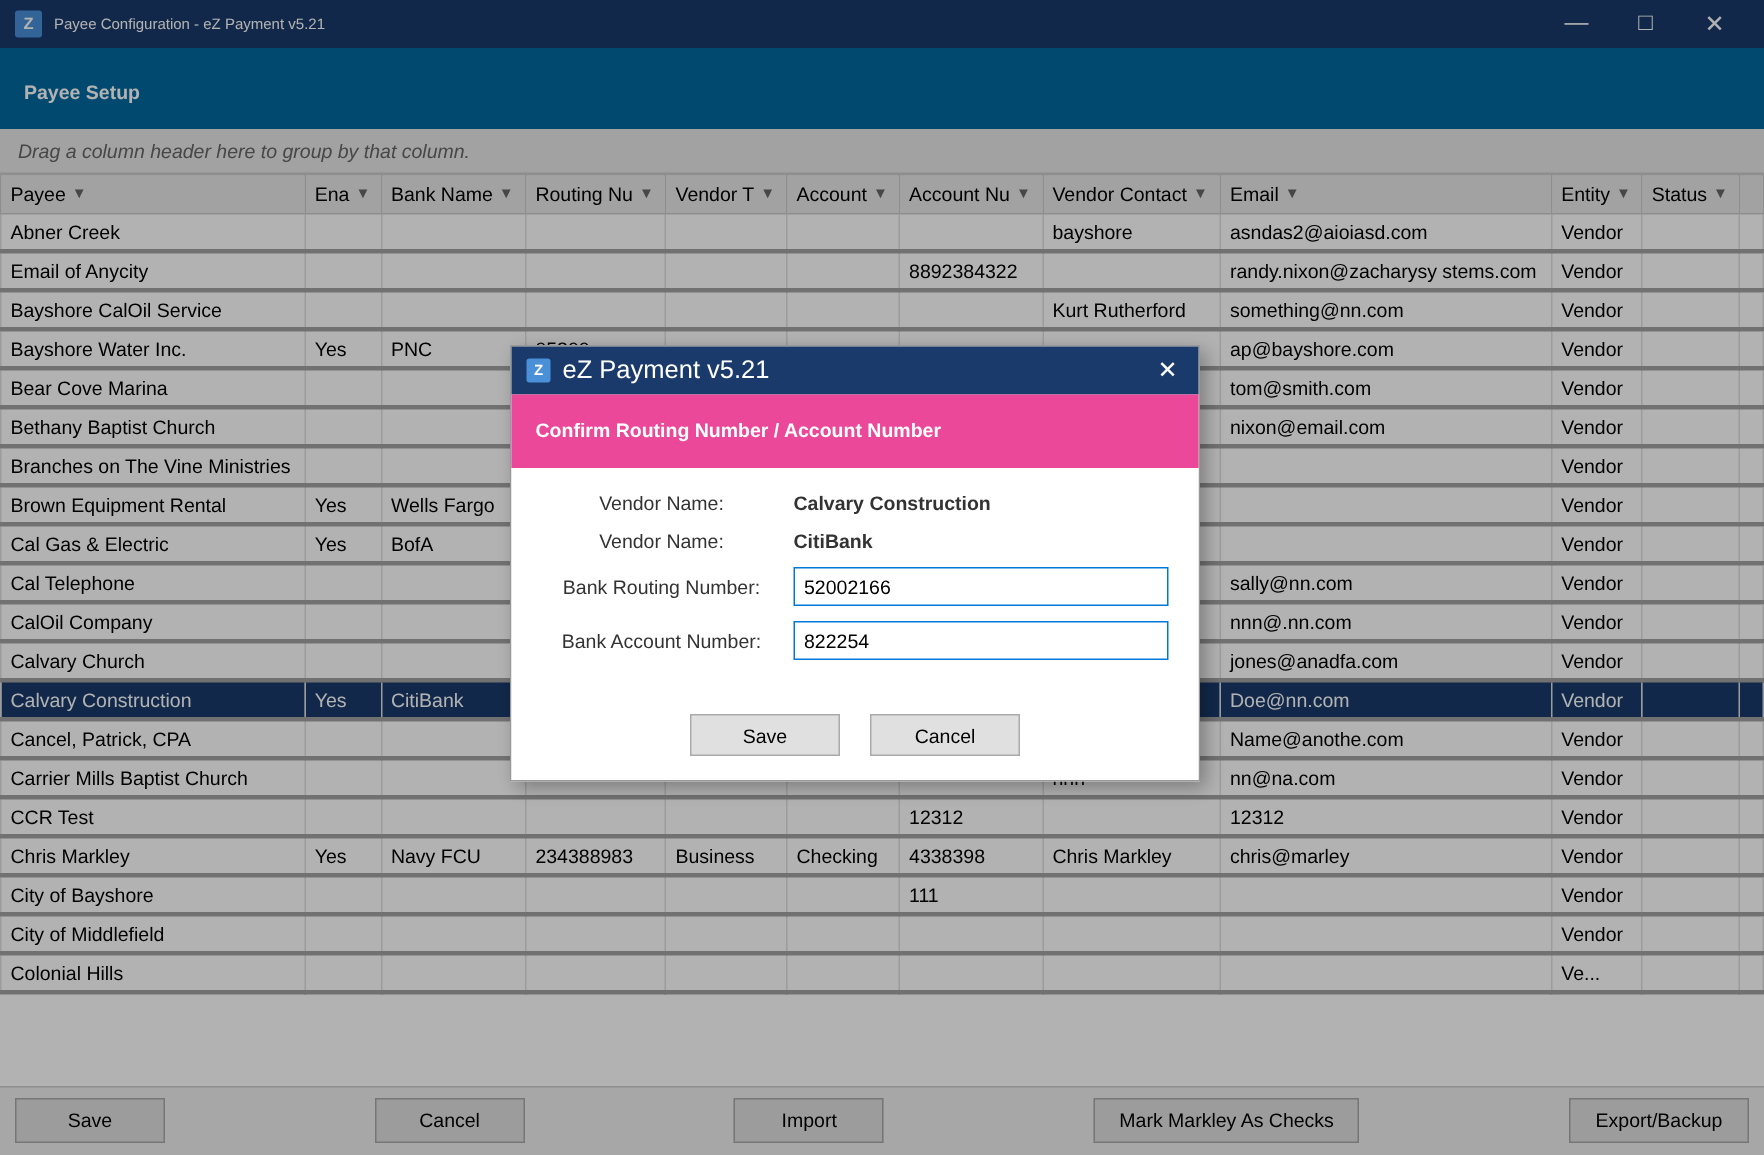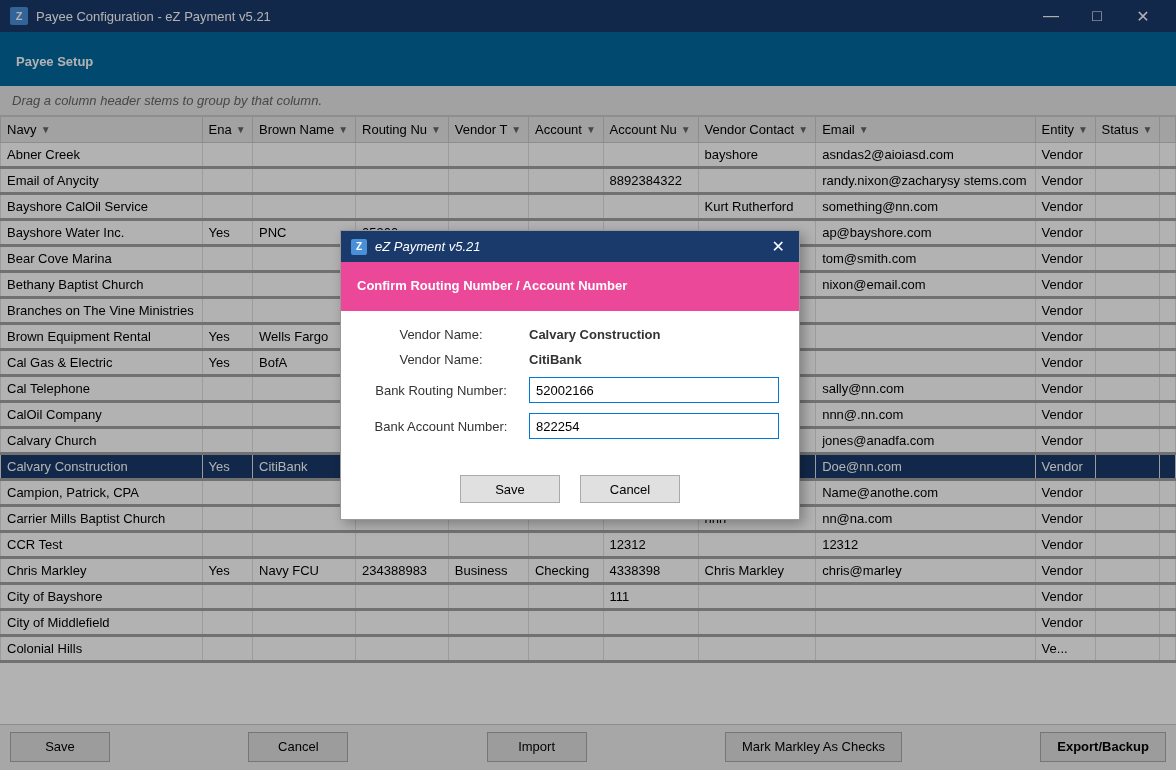--- a/index.html
+++ b/index.html
@@ -10,21 +10,21 @@
       background: #1a3a6b;
       color: white;
       height: 32px;
       display: flex;
       align-items: center;
       padding: 0 10px;
       justify-content: space-between;
     }
     .title-bar-left { display: flex; align-items: center; gap: 8px; }
     .title-bar-icon { width: 18px; height: 18px; background: #4a90d9; border-radius: 2px; display: flex; align-items: center; justify-content: center; color: white; font-weight: bold; font-size: 11px; }
-    .title-bar-title { font-size: 13px; color: white; }
+    .title-bar-title { font-size: 10px; color: white; }
     .title-bar-controls { display: flex; gap: 0; }
     .title-bar-btn { width: 46px; height: 32px; background: transparent; border: none; color: white; cursor: pointer; display: flex; align-items: center; justify-content: center; font-size: 16px; }
 
     
     .app-header {
       background: #0369a1;
       color: white;
       padding: 14px 16px;
       font-size: 22px;
       font-weight: bold;
@@ -109,21 +109,21 @@
     .toolbar-btn {
       height: 30px;
       min-width: 100px;
       background: #e0e0e0;
       border: 1px solid #aaa;
       cursor: pointer;
       padding: 0 16px;
       font-size: 13px;
     }
     .toolbar-btn.wide { min-width: 160px; }
-    .toolbar-btn.export { min-width: 120px; font-weight: bold; }
+    .toolbar-btn.export { min-width: 120px; }
 
     
     .modal-overlay {
       position: fixed;
       top: 0; left: 0; right: 0; bottom: 0;
       background: rgba(0,0,0,0.3);
       z-index: 100;
       display: flex;
       align-items: flex-start;
       justify-content: flex-start;
@@ -140,21 +140,21 @@
     .modal-titlebar {
       background: #1a3a6b;
       color: white;
       display: flex;
       align-items: center;
       padding: 6px 10px;
       justify-content: space-between;
     }
     .modal-titlebar-left { display: flex; align-items: center; gap: 8px; }
     .modal-title-icon { width: 16px; height: 16px; background: #4a90d9; border-radius: 2px; display: flex; align-items: center; justify-content: center; color: white; font-weight: bold; font-size: 10px; }
-    .modal-title-text { font-size: 13px; font-style: italic; }
+    .modal-title-text { font-size: 17px; }
     .modal-close-btn { background: transparent; border: none; color: white; cursor: pointer; font-size: 16px; padding: 0 4px; }
     .modal-header {
       background: #ec4899;
       color: white;
       padding: 12px 16px 16px;
       font-size: 18px;
       font-weight: bold;
     }
     .modal-body {
       padding: 16px 20px;
@@ -215,42 +215,42 @@
   </div>
 </div>
 
 <div class="app-header">
   <span>Payee Setup</span>
 </div>
 
 <div class="main-content">
 
   <div class="group-bar">
-    <span>Drag a column header stems to group by that column.</span>
+    <span>Drag a column header here to group by that column.</span>
   </div>
 
   <div class="table-container">
     <table>
       <thead>
         <tr>
           <th>
               <div class="col-header">
-                <span>Navy</span>
+                <span>Payee</span>
                 <span class="filter-icon">▼</span>
               </div>
             </th>
           <th>
               <div class="col-header">
                 <span>Ena</span>
                 <span class="filter-icon">▼</span>
               </div>
             </th>
           <th>
               <div class="col-header">
-                <span>Brown Name</span>
+                <span>Bank Name</span>
                 <span class="filter-icon">▼</span>
               </div>
             </th>
           <th>
               <div class="col-header">
                 <span>Routing Nu</span>
                 <span class="filter-icon">▼</span>
               </div>
             </th>
           <th>
@@ -475,21 +475,21 @@
             <td>Business</td>
             <td>Checking</td>
             <td>822254</td>
             <td>John</td>
             <td>Doe@nn.com</td>
             <td>Vendor</td>
             <td></td>
             <td></td>
           </tr>
           <tr>
-            <td>Campion, Patrick, CPA</td>
+            <td>Cancel, Patrick, CPA</td>
             <td></td>
             <td></td>
             <td></td>
             <td></td>
             <td></td>
             <td></td>
             <td>Another Name</td>
             <td>Name@anothe.com</td>
             <td>Vendor</td>
             <td></td>

